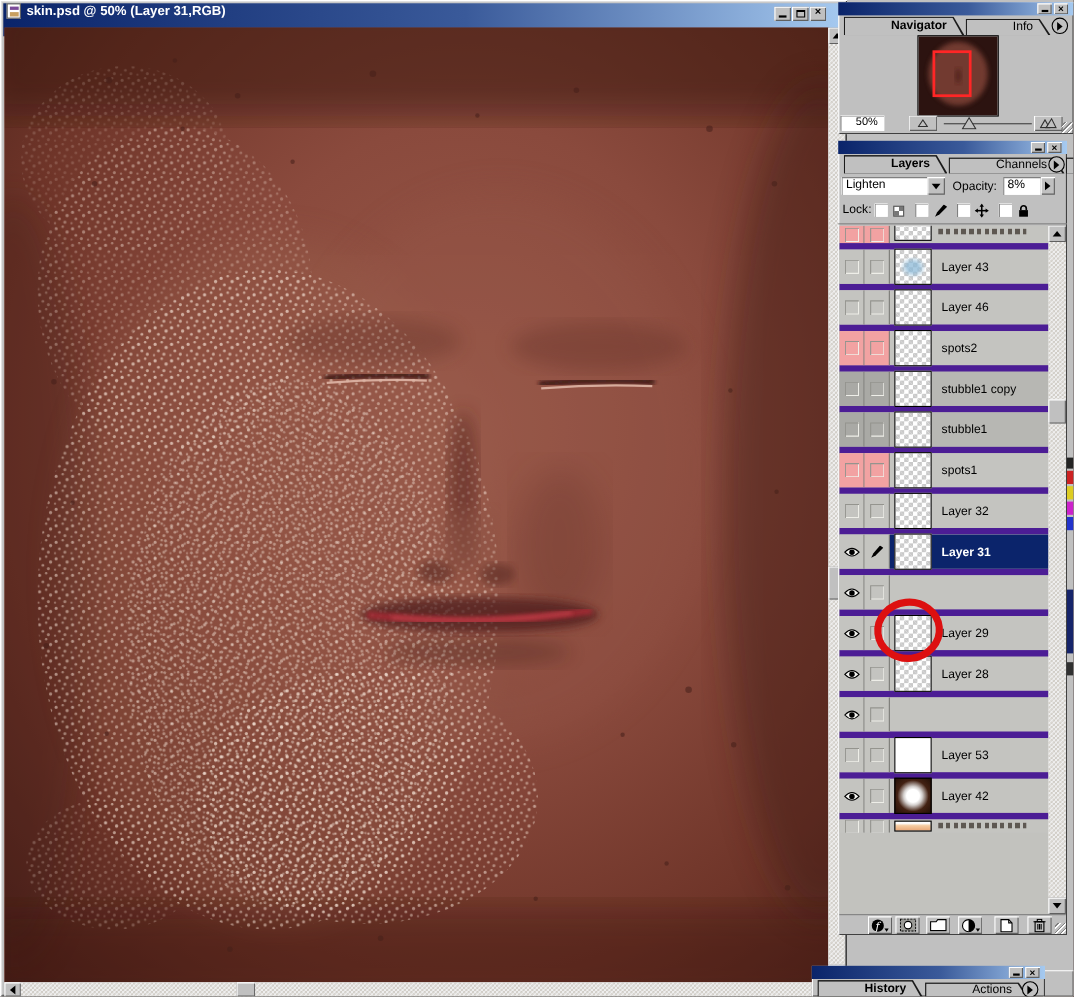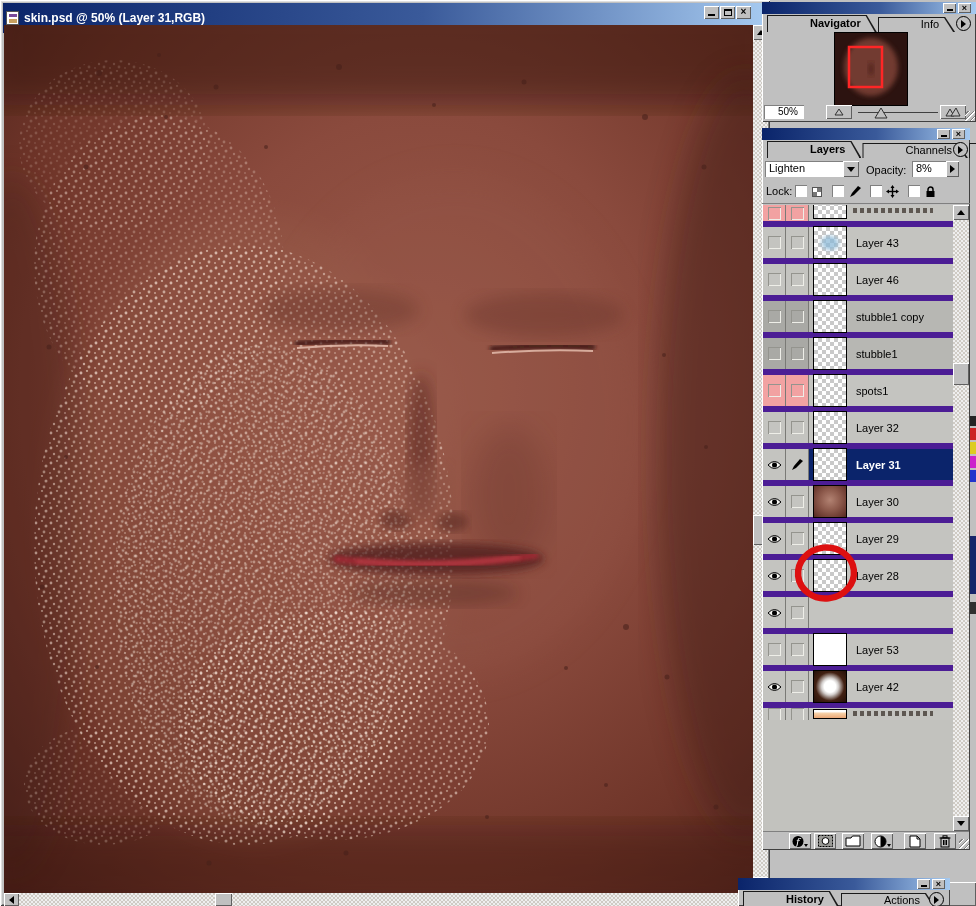--- a/index.html
+++ b/index.html
@@ -6,21 +6,21 @@
   *{box-sizing:border-box;}
   #screen{position:relative;width:976px;height:906px;background:#c0c0c0;overflow:hidden;
           font-family:"Liberation Sans",sans-serif;color:#000;}
   
   .raised{background:#c0c0c0;box-shadow:inset 1px 1px 0 #ffffff,inset -1px -1px 0 #404040,inset 2px 2px 0 #dfdfdf,inset -2px -2px 0 #808080;}
   .raised-thin{background:#c0c0c0;box-shadow:inset 1px 1px 0 #ffffff,inset -1px -1px 0 #606060;}
   .sunken{background:#fff;box-shadow:inset 1px 1px 0 #808080,inset -1px -1px 0 #ffffff;}
   .titlegrad{background:linear-gradient(90deg,#0a246a 0%,#3a5a9a 55%,#a6caf0 100%);}
   
   #docwin{position:absolute;left:0;top:0;width:770px;height:906px;z-index:1;}
-  #doctitle{position:absolute;left:3px;top:3px;width:764px;height:30px;display:flex;align-items:center;padding-left:3px;}
+  #doctitle{position:absolute;left:3px;top:3px;width:764px;height:30px;display:flex;align-items:flex-start;padding-left:3px;}
   #doctitle .ttext{color:#fff;font-weight:bold;font-size:12px;margin-left:5px;white-space:nowrap;}
   .docicon{width:13px;height:14px;background:#fff;border:1px solid #555;position:relative;}
   .docicon:after{content:"";position:absolute;left:2px;top:2px;width:8px;height:3px;background:#7a4a9a;}
   .docicon:before{content:"";position:absolute;left:2px;top:7px;width:8px;height:4px;background:#c8a060;}
   .winbtn{width:15px;height:13px;margin-left:1px;position:relative;display:flex;align-items:center;justify-content:center;font-size:10px;font-weight:bold;line-height:1;}
   .winbtns{position:absolute;right:16px;top:0;height:18px;display:flex;align-items:center;}
   .glyph-min{width:7px;height:2px;background:#000;margin-top:6px;}
   .glyph-max{width:8px;height:7px;border:1px solid #000;border-top:2px solid #000;}
   #canvas{position:absolute;left:4px;top:25px;width:749px;height:868px;overflow:hidden;background:#6f3529;}
   
@@ -417,20 +417,32 @@
             <div class="wellbox"></div>
           </div>
           <div class="lcell">
             <div class="wellbox"></div>
           </div>
           <div class="lmain">
             <div class="thumb checker"></div>
             <span class="lname">Layer 46</span>
           </div>
         </div>
+        <div class="lrow t-pink">
+          <div class="lcell">
+            <div class="wellbox"></div>
+          </div>
+          <div class="lcell">
+            <div class="wellbox"></div>
+          </div>
+          <div class="lmain">
+            <div class="thumb checker"></div>
+            <span class="lname">spots2</span>
+          </div>
+        </div>
         <div class="lrow t-dark">
           <div class="lcell">
             <div class="wellbox"></div>
           </div>
           <div class="lcell">
             <div class="wellbox"></div>
           </div>
           <div class="lmain">
             <div class="thumb checker"></div>
             <span class="lname">stubble1 copy</span>
@@ -491,24 +503,20 @@
         </div>
         <div class="lrow">
           <div class="lcell">
             <svg width="15" height="10" viewBox="0 0 15 10">
               <path d="M1 5 Q7.5 -2 14 5 Q7.5 12 1 5 Z" fill="#f4f4f0" stroke="#000"></path>
               <circle cx="7.5" cy="5" r="2.5" fill="#000"></circle>
             </svg>
           </div>
           <div class="lcell">
             <div class="wellbox"></div>
-          </div>
-          <div class="lmain">
-            <div class="thumb th-face"></div>
-            <span class="lname">Layer 30</span>
           </div>
         </div>
         <div class="lrow">
           <div class="lcell">
             <svg width="15" height="10" viewBox="0 0 15 10">
               <path d="M1 5 Q7.5 -2 14 5 Q7.5 12 1 5 Z" fill="#f4f4f0" stroke="#000"></path>
               <circle cx="7.5" cy="5" r="2.5" fill="#000"></circle>
             </svg>
           </div>
           <div class="lcell">

